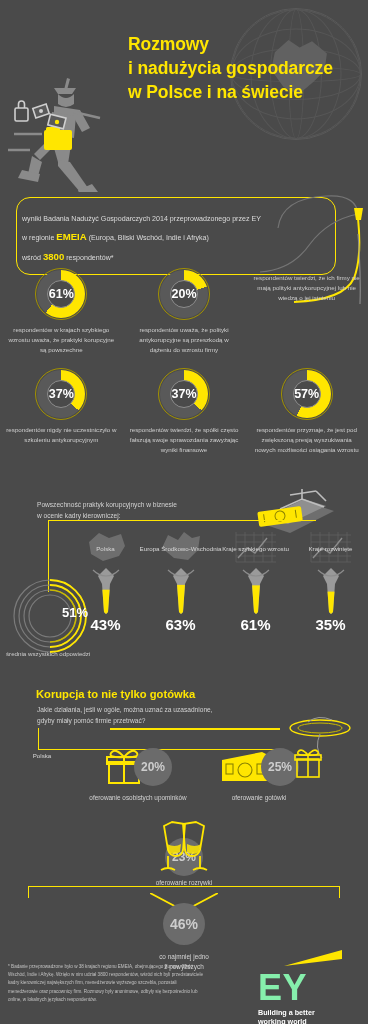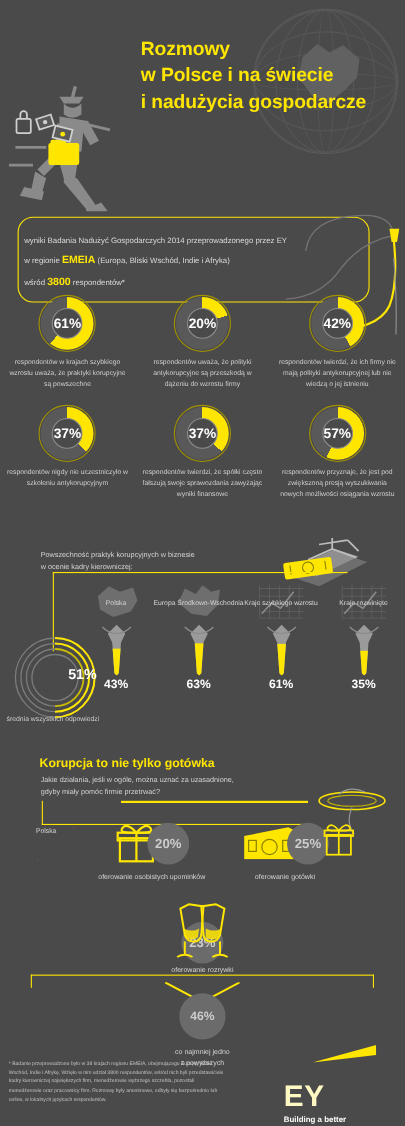--- a/index.html
+++ b/index.html
@@ -96,21 +96,21 @@
   .biz-cols { position: absolute; left: 68px; top: 530px; width: 300px; display: flex; }
   .biz-col { flex: 1; display: flex; flex-direction: column; align-items: center; }
   .biz-icon { width: 46px; height: 34px; position: relative; }
   .biz-label {
     font-size: 6.2px; color: #d6d6d6; text-align: center;
     line-height: 1.5; position: absolute; width: 90px;
     left: 50%; transform: translateX(-50%); top: 14px;
   }
   .tie { position: relative; width: 30px; height: 46px; margin-top: 4px; }
   .biz-val {
-    font-size: 11px; font-weight: bold; color: #ffffff; margin-top: 2px;
+    font-size: 15px; font-weight: bold; color: #ffffff; margin-top: 2px;
   }
   .avg-spiral { position: absolute; left: 12px; top: 578px; width: 76px; height: 76px; }
   .avg-val {
     position: absolute; left: 12px; top: 605px; width: 76px;
     text-align: right; color: #ffffff; font-size: 13px; font-weight: bold;
   }
   .avg-cap {
     position: absolute; left: 6px; top: 650px; width: 110px;
     font-size: 6.2px; color: #cfcfcf;
   }
@@ -156,22 +156,22 @@
   .sum-v { position: absolute; left: 150px; top: 893px; width: 68px; height: 20px; }
 
   
   .footnote {
     position: absolute; left: 8px; top: 963px; width: 196px;
     font-size: 4.6px; line-height: 1.78; color: #c2c2c2;
   }
   .ey-logo { position: absolute; right: 14px; top: 950px; width: 96px; }
   .ey-swoosh { width: 58px; height: 16px; margin-left: 26px; }
   .ey-word {
-    color: #fef9c3; font-size: 27px; font-weight: bold;
-    letter-spacing: 0.5px; line-height: 0.95; margin-top: 13px;
+    color: #86efac; font-size: 36px; font-weight: bold;
+    letter-spacing: 0.5px; line-height: 0.95; margin-top: 1px;
   }
   .ey-tag {
     color: #ffffff; font-size: 7.2px; font-weight: bold;
     line-height: 1.28; margin-top: 3px;
   }
   .deco { position: absolute; pointer-events: none; }
 </style>
 </head>
 <body>
 
@@ -186,22 +186,22 @@
       <div class="par" style="width:100%;height:12%;"></div>
       <div class="mer" style="width:100%;height:100%;"></div>
       <div class="mer" style="width:70%;height:100%;"></div>
       <div class="mer" style="width:40%;height:100%;"></div>
       <div class="mer" style="width:12%;height:100%;"></div>
       <div class="poland"></div>
     </div>
 
     <div class="title">
       <div>Rozmowy</div>
+      <div>i nadużycia gospodarcze</div>
       <div>w Polsce i na świecie</div>
-      <div>i nadużycia gospodarcze</div>
     </div>
 
     <svg class="runner" viewBox="0 0 140 120">
       <g fill="#8a8a8a">
         <path d="M46 16 l22 0 l-4 6 l-14 0 z"></path>
         <path d="M56 18 l3 -12 l3 1 l-3 11 z"></path>
         <path d="M50 22 q8 8 16 0 l0 10 q-8 6 -16 0 z"></path>
         <path d="M46 34 l26 4 l10 18 l-8 4 l-8 -14 l-20 -2 z"></path>
         <path d="M44 40 l24 4 l-2 22 l-24 -4 z"></path>
         <path d="M42 62 l22 4 l-4 26 l-10 -2 z"></path>
@@ -259,24 +259,20 @@
         <div class="donut-cap">respondentów w krajach szybkiego wzrostu uważa, że praktyki korupcyjne są powszechne</div>
       </div>
       <div class="donut-cell">
         <div class="donut">
           <div class="ring" style="background: conic-gradient(rgb(255, 230, 0) 0deg, rgb(255, 230, 0) 72deg, rgb(89, 89, 89) 72deg, rgb(89, 89, 89) 360deg);"></div>
           <div class="hole">20%</div>
         </div>
         <div class="donut-cap">respondentów uważa, że polityki antykorupcyjne są przeszkodą w dążeniu do wzrostu firmy</div>
       </div>
       <div class="donut-cell">
-        <div class="donut">
-          <div class="ring" style="background: conic-gradient(rgb(255, 230, 0) 0deg, rgb(255, 230, 0) 151.2deg, rgb(89, 89, 89) 151.2deg, rgb(89, 89, 89) 360deg);"></div>
-          <div class="hole">42%</div>
-        </div>
         <div class="donut-cap">respondentów twierdzi, że ich firmy nie mają polityki antykorupcyjnej lub nie wiedzą o jej istnieniu</div>
       </div>
     </div>
 
   <div class="donut-row" id="donut-row-2" style="top:368px;">
       <div class="donut-cell">
         <div class="donut">
           <div class="ring" style="background: conic-gradient(rgb(255, 230, 0) 0deg, rgb(255, 230, 0) 133.2deg, rgb(89, 89, 89) 133.2deg, rgb(89, 89, 89) 360deg);"></div>
           <div class="hole">37%</div>
         </div>
@@ -487,21 +483,21 @@
       </svg>
     </div>
     <div class="bribe-cap" style="margin-top:2px;">oferowanie rozrywki</div>
   </div>
 
   <div class="sum-bracket"></div>
   <svg class="sum-v" viewBox="0 0 68 20">
     <path d="M0 0 l34 18 l34 -18" stroke="#ffe600" stroke-width="1.8" fill="none"></path>
   </svg>
   <div class="bribe" style="left:124px;top:903px;width:120px;">
-    <div class="pct-circle" style="width:42px;height:42px;font-size:11px;">46%</div>
+    <div class="pct-circle" style="width:42px;height:42px;font-size:14px;">46%</div>
     <div class="bribe-cap">
       <div>co najmniej jedno</div>
       <div>z powyższych</div>
     </div>
   </div>
 
   <div class="footnote">* Badanie przeprowadzone było w 38 krajach regionu EMEIA, obejmującego Europę, Bliski Wschód, Indie i Afrykę. Wzięło w nim udział 3800 respondentów, wśród nich byli przedstawiciele kadry kierowniczej największych firm, menedżerowie wyższego szczebla, pozostali menedżerowie oraz pracownicy firm. Rozmowy były anonimowe, odbyły się bezpośrednio lub online, w lokalnych językach respondentów.</div>
 
   <div class="ey-logo">
     <svg class="ey-swoosh" viewBox="0 0 58 16">

